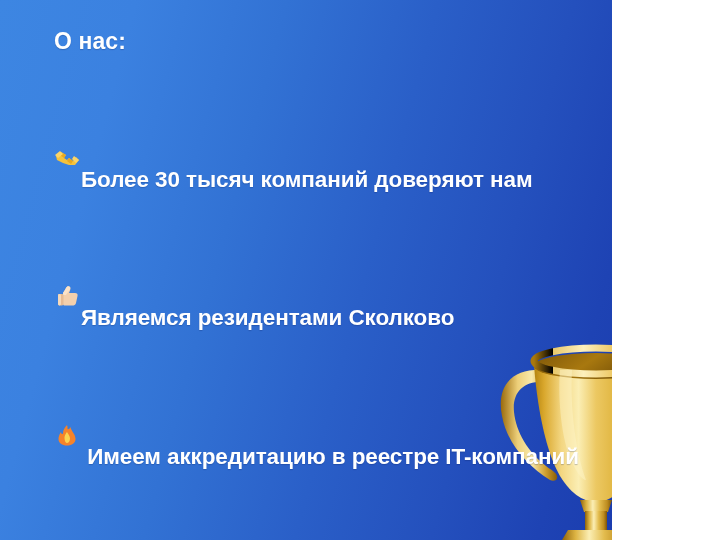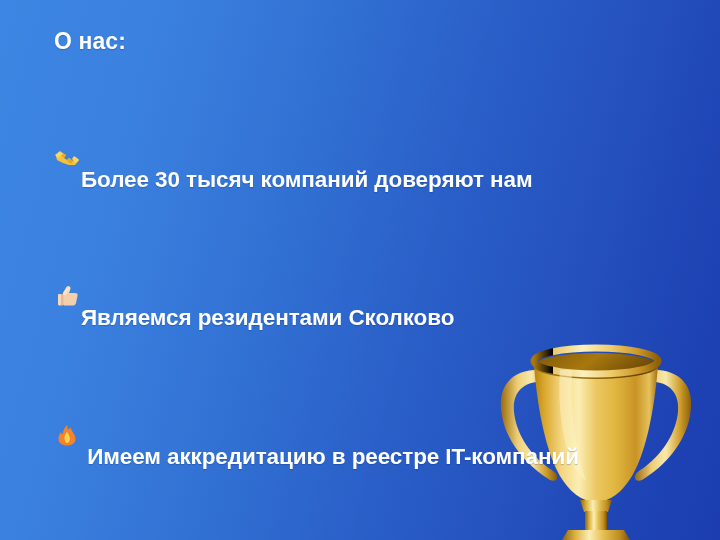--- a/index.html
+++ b/index.html
@@ -3,21 +3,21 @@
 <meta charset="utf-8">
 <title>О нас</title>
 <style>
   html, body {
     margin: 0;
     padding: 0;
     background: #ffffff;
   }
   #canvas {
     position: relative;
-    width: 720px;
+    width: 612px;
     height: 540px;
     overflow: hidden;
     background: linear-gradient(105deg,
         #3d86e2 0%,
         #3b81e0 18%,
         #3272d4 38%,
         #2a5fc8 58%,
         #2450bd 76%,
         #1e43b4 90%,
         #1b3daf 100%);

